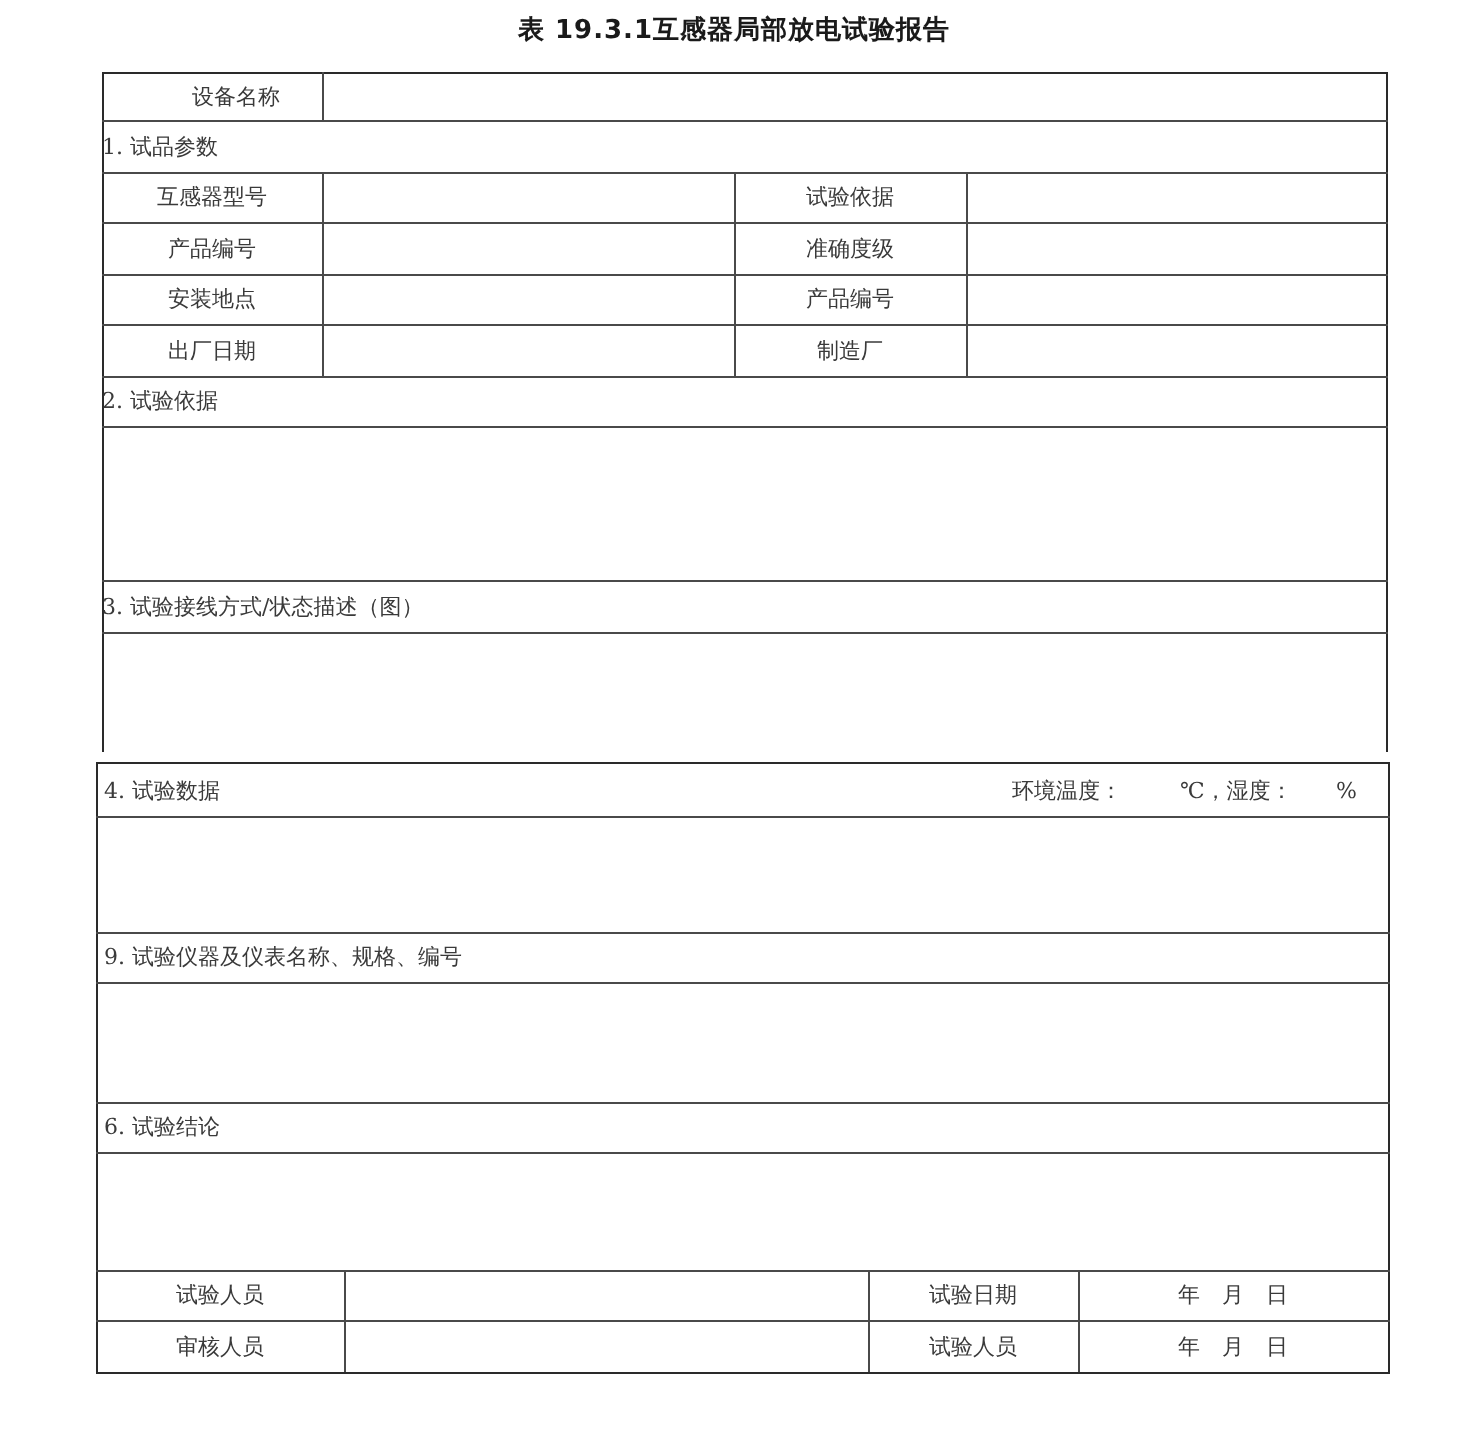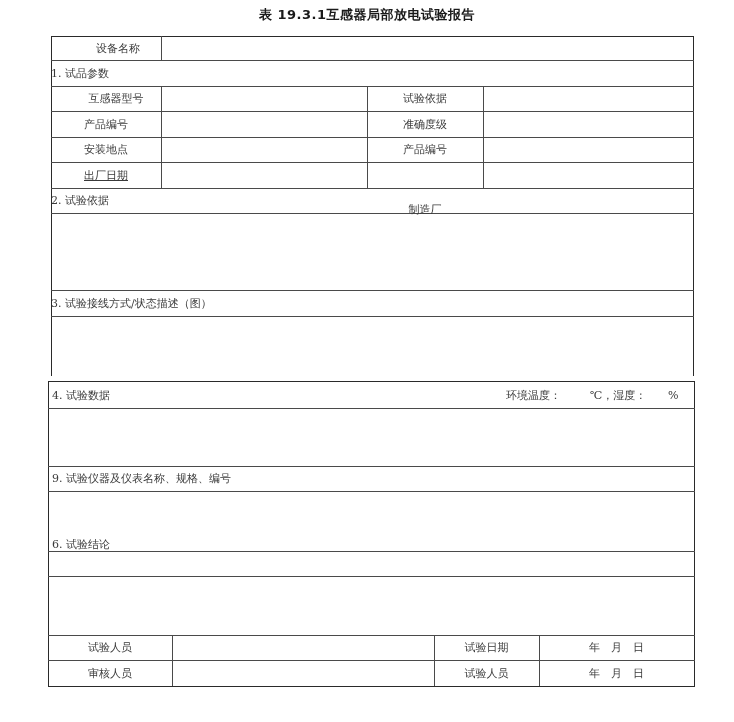--- a/index.html
+++ b/index.html
@@ -53,38 +53,38 @@
   <div class="line-v" style="left:161px; top:36px; height:24px;"></div>
   <div class="line-v" style="left:161px; top:86px; height:102px;"></div>
   <div class="line-v" style="left:367px; top:86px; height:102px;"></div>
   <div class="line-v" style="left:483px; top:86px; height:102px;"></div>
 
   <div class="cell center" style="left:51px; top:36px; width:110px; height:24px;margin-left:12px;">设备名称</div>
   <div class="blank" style="left:162px; top:37px; width:531px; height:23px;"><span></span></div>
 
   <div class="cell left" style="left:51px; top:60px; width:300px; height:26px;">1. 试品参数</div>
 
-  <div class="cell center" style="left:61px; top:86px; width:110px; height:25px;">互感器型号</div>
+  <div class="cell center" style="left:51px; top:86px; width:110px; height:25px;">互感器型号</div>
   <div class="blank" style="left:162px; top:87px; width:205px; height:24px;"><span></span></div>
   <div class="cell center" style="left:367px; top:86px; width:116px; height:25px;">试验依据</div>
   <div class="blank" style="left:484px; top:87px; width:209px; height:24px;"><span></span></div>
 
   <div class="cell center" style="left:51px; top:111px; width:110px; height:26px;">产品编号</div>
   <div class="blank" style="left:162px; top:112px; width:205px; height:25px;"><span></span></div>
   <div class="cell center" style="left:367px; top:111px; width:116px; height:26px;">准确度级</div>
   <div class="blank" style="left:484px; top:112px; width:209px; height:25px;"><span></span></div>
 
   <div class="cell center" style="left:51px; top:137px; width:110px; height:25px;">安装地点</div>
   <div class="blank" style="left:162px; top:138px; width:205px; height:24px;"><span></span></div>
   <div class="cell center" style="left:367px; top:137px; width:116px; height:25px;">产品编号</div>
   <div class="blank" style="left:484px; top:138px; width:209px; height:24px;"><span></span></div>
 
-  <div class="cell center" style="left:51px; top:162px; width:110px; height:26px;text-decoration:underline;">出厂日期</div>
+  <div class="cell center" style="left:51px; top:162px; width:110px; height:26px;">出厂日期</div>
   <div class="blank" style="left:162px; top:163px; width:205px; height:25px;"><span></span></div>
-  <div class="cell center" style="left:367px; top:162px; width:116px; height:26px;margin-top:34px;">制造厂</div>
+  <div class="cell center" style="left:367px; top:162px; width:116px; height:26px;">制造厂</div>
   <div class="blank" style="left:484px; top:163px; width:209px; height:25px;"><span></span></div>
 
   <div class="cell left" style="left:51px; top:188px; width:300px; height:25px;">2. 试验依据</div>
   <div class="blank" style="left:52px; top:214px; width:641px; height:76px;"><span></span></div>
 
   <div class="cell left" style="left:51px; top:290px; width:400px; height:26px;">3. 试验接线方式/状态描述（图）</div>
   <div class="blank" style="left:52px; top:317px; width:641px; height:59px;"><span></span></div>
 </div>
 
 <div class="box">
@@ -107,21 +107,21 @@
   <div class="cell" style="left:506px; top:382px; width:70px; height:26px;">环境温度：</div>
   <div class="blank" style="left:568px; top:386px; width:22px; height:18px;"></div>
   <div class="cell" style="left:590px; top:382px; width:62px; height:26px;">℃，湿度：</div>
   <div class="blank" style="left:644px; top:386px; width:22px; height:18px;"></div>
   <div class="cell" style="left:668px; top:382px; width:20px; height:26px;">%</div>
   <div class="blank" style="left:49px; top:409px; width:645px; height:57px;"><span></span></div>
 
   <div class="cell left" style="left:52px; top:466px; width:400px; height:25px;">9. 试验仪器及仪表名称、规格、编号</div>
   <div class="blank" style="left:49px; top:492px; width:645px; height:59px;"><span></span></div>
 
-  <div class="cell left" style="left:52px; top:532px; width:300px; height:25px;">6. 试验结论</div>
+  <div class="cell left" style="left:52px; top:551px; width:300px; height:25px;">6. 试验结论</div>
   <div class="blank" style="left:49px; top:577px; width:645px; height:58px;"><span></span></div>
 
   <div class="cell center" style="left:48px; top:635px; width:124px; height:25px;">试验人员</div>
   <div class="blank" style="left:173px; top:636px; width:261px; height:24px;"><span></span></div>
   <div class="cell center" style="left:434px; top:635px; width:105px; height:25px;">试验日期</div>
   <div class="cell center" style="left:539px; top:635px; width:155px; height:25px;">年　月　日</div>
 
   <div class="cell center" style="left:48px; top:660px; width:124px; height:26px;">审核人员</div>
   <div class="blank" style="left:173px; top:661px; width:261px; height:25px;"><span></span></div>
   <div class="cell center" style="left:434px; top:660px; width:105px; height:26px;">试验人员</div>

